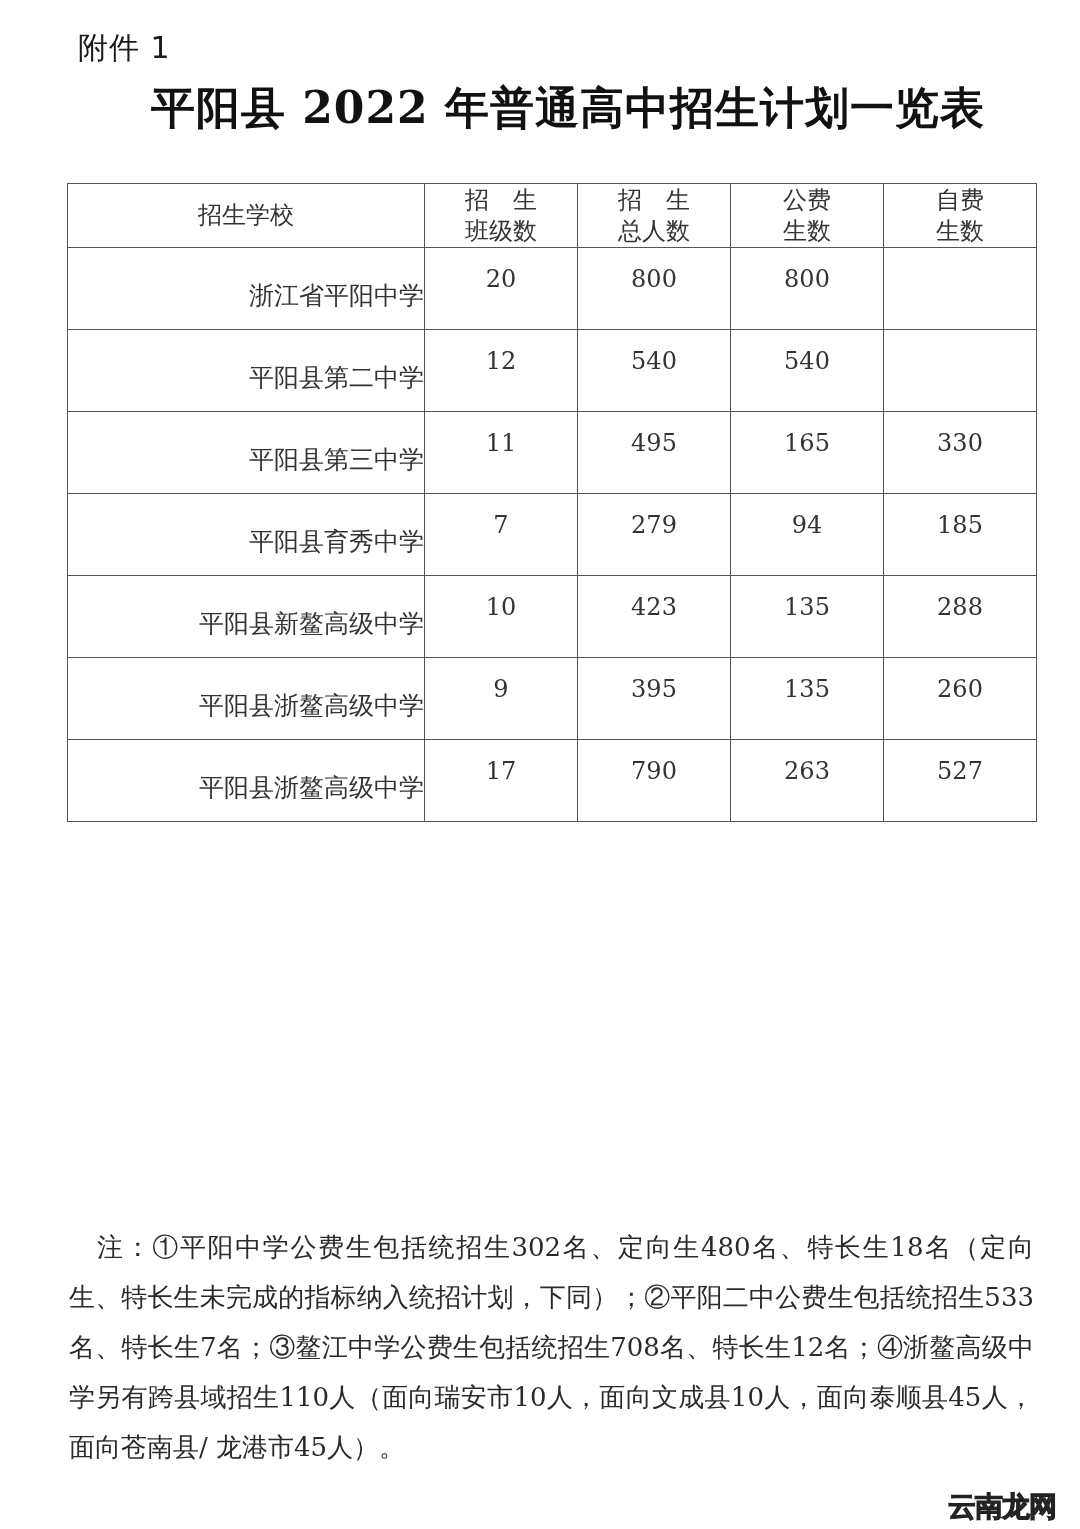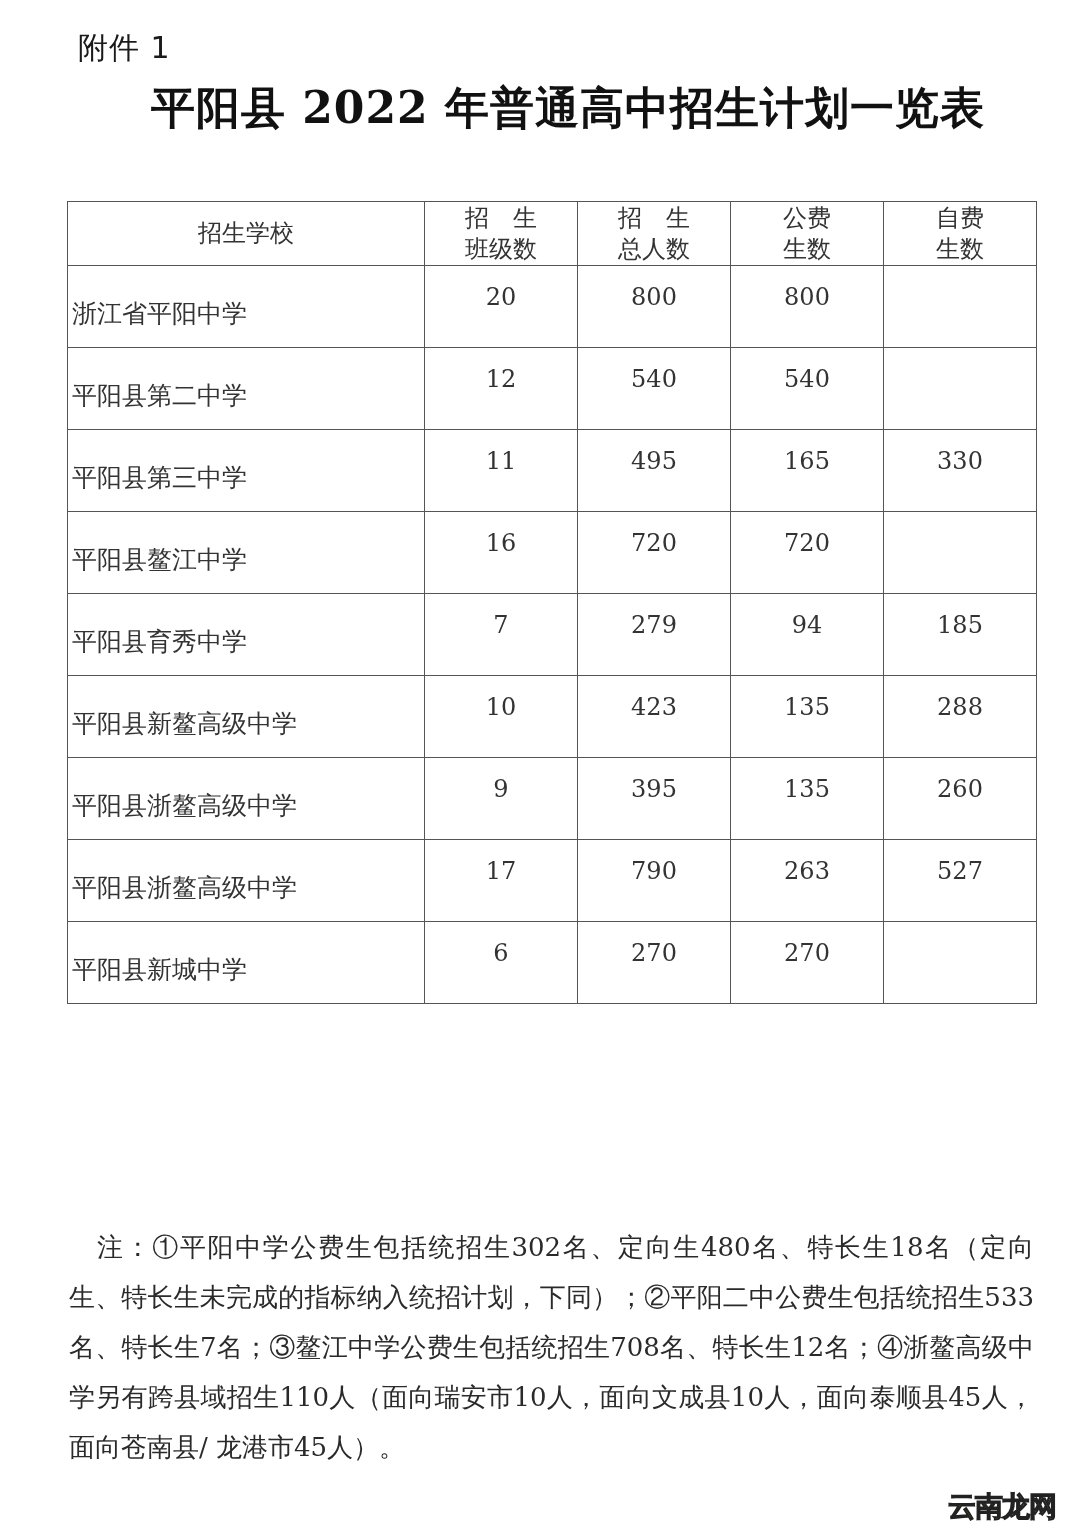--- a/index.html
+++ b/index.html
@@ -10,31 +10,31 @@
     .attachment-label {
       position: absolute; left: 78px; top: 28px;
       font-family: "DejaVu Sans", "Liberation Sans", sans-serif;
       font-size: 30px; color: #1a1a1a; letter-spacing: 1px; text-align: right;
     }
     .doc-title {
       position: absolute; left: 0; width: 1080px; top: 79px; text-align: center;
       font-size: 44px; font-weight: bold; color: #111; letter-spacing: 1px; padding-left: 28px;
     }
     .plan-table {
-      position: absolute; left: 67px; top: 201px; width: 970px;
+      position: absolute; left: 67px; top: 183px; width: 970px;
       border-collapse: collapse; table-layout: fixed;
     }
     .plan-table td, .plan-table th {
       border: 1.5px solid #555; text-align: center; vertical-align: middle;
       font-weight: normal; font-size: 24px; color: #333; padding: 0;
     }
     .plan-table th { height: 63px; line-height: 31px; font-size: 24px; }
     .plan-table td { height: 82px; }
     .plan-table td.school {
-      text-align: left; padding-left: 4px; font-size: 25px; vertical-align: middle;
+      text-align: right; padding-left: 4px; font-size: 25px; vertical-align: middle;
       padding-top: 14px; box-sizing: border-box; margin-left: 36px;
     }
     .plan-table td.num { padding-bottom: 20px; box-sizing: border-box; }
     .plan-table tr.total td { height: 89px; }
     .plan-table td.total-label { letter-spacing: 22px; padding-top: 10px; box-sizing: border-box; }
     .col-school { width: 357px; }
     .col-num { width: 153px; }
     .notes {
       position: absolute; left: 69px; top: 1222px; width: 965px;
       font-size: 26px; line-height: 50px; color: #2a2a2a; text-align: justify;
@@ -99,27 +99,20 @@
       <td class="num"></td>
     </tr>
     <tr>
       <td class="school">平阳县第三中学</td>
       <td class="num">11</td>
       <td class="num">495</td>
       <td class="num">165</td>
       <td class="num">330</td>
     </tr>
     <tr>
-      <td class="school">平阳县鳌江中学</td>
-      <td class="num">16</td>
-      <td class="num">720</td>
-      <td class="num">720</td>
-      <td class="num"></td>
-    </tr>
-    <tr>
       <td class="school">平阳县育秀中学</td>
       <td class="num">7</td>
       <td class="num">279</td>
       <td class="num">94</td>
       <td class="num">185</td>
     </tr>
     <tr>
       <td class="school">平阳县新鳌高级中学</td>
       <td class="num">10</td>
       <td class="num">423</td>
@@ -133,27 +126,20 @@
       <td class="num">135</td>
       <td class="num">260</td>
     </tr>
     <tr>
       <td class="school">平阳县浙鳌高级中学</td>
       <td class="num">17</td>
       <td class="num">790</td>
       <td class="num">263</td>
       <td class="num">527</td>
     </tr>
-    <tr>
-      <td class="school">平阳县新城中学</td>
-      <td class="num">6</td>
-      <td class="num">270</td>
-      <td class="num">270</td>
-      <td class="num"></td>
-    </tr>
   </tbody>
 </table>
 
 <div class="notes">注：①平阳中学公费生包括统招生302名、定向生480名、特长生18名（定向生、特长生未完成的指标纳入统招计划，下同）；②平阳二中公费生包括统招生533名、特长生7名；③鳌江中学公费生包括统招生708名、特长生12名；④浙鳌高级中学另有跨县域招生110人（面向瑞安市10人，面向文成县10人，面向泰顺县45人，面向苍南县/ 龙港市45人）。</div>
 
 <div class="watermark">
   <span class="wm-a">云南</span><span class="wm-b">龙网</span>
 </div>
 
 </body></html>

